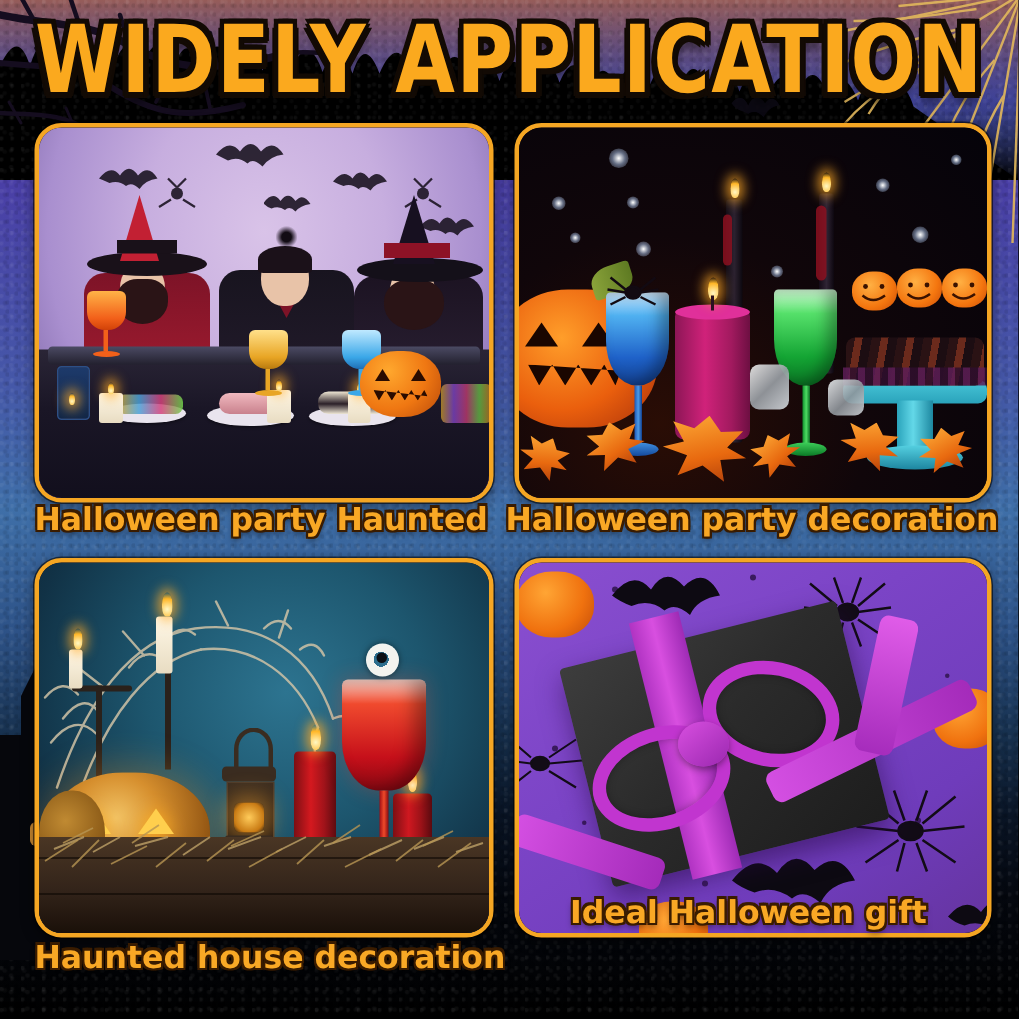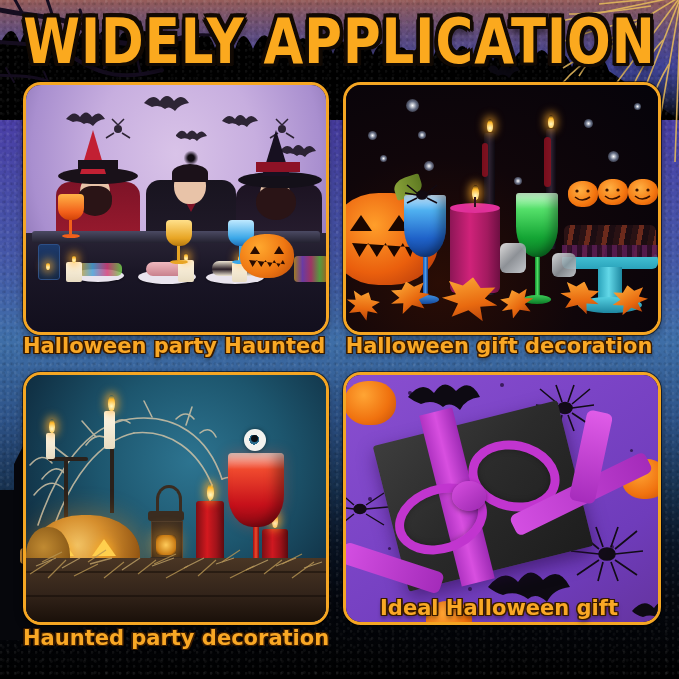--- a/index.html
+++ b/index.html
@@ -447,21 +447,21 @@
            background:linear-gradient(135deg,#eceff1,#8f959b 55%,#cfd4d8);opacity:.9;"></div>
 
       <svg style="position:absolute;left:56px;top:96px;width:40px;height:28px" viewBox="0 0 40 28">
         <g stroke="#120a12" stroke-width="1.6" fill="#120a12">
           <ellipse cx="20" cy="14" rx="5" ry="4"></ellipse>
           <path d="M15 12 L5 4 M15 14 L3 12 M15 17 L5 22 M25 12 L35 4 M25 14 L37 12 M25 17 L35 22"></path>
         </g>
       </svg>
     </div>
   </div>
-  <div class="cap" id="cap-tr">Halloween gift decoration</div>
+  <div class="cap" id="cap-tr">Halloween party decoration</div>
 
   
   <div class="panel" id="panel-bl">
     <div class="scene">
       <div class="s3-bg"></div>
 
       <svg style="position:absolute;inset:0" viewBox="0 0 300 247">
         <g stroke="#cfc2a6" fill="none" stroke-width="1.6" opacity=".85" stroke-linecap="round">
           <path d="M12 150 C 30 96, 60 50, 104 44 C 150 38, 182 62, 196 104"></path>
           <path d="M30 146 C 46 104, 72 66, 108 58"></path>
@@ -545,21 +545,21 @@
       <svg style="position:absolute;left:0;bottom:40px;width:300px;height:50px" viewBox="0 0 300 50">
         <g stroke="#b79553" stroke-width="1.2" opacity=".8">
           <path d="M4 42 l22 -14 M22 46 l18 -18 M48 44 l24 -12 M78 46 l20 -16
                    M112 42 l18 -14 M140 46 l22 -12 M172 44 l18 -16 M204 46 l24 -12
                    M238 42 l18 -14 M266 46 l22 -16 M16 30 l20 -10 M62 30 l18 -12
                    M128 32 l22 -10 M196 30 l18 -12 M256 32 l20 -10"></path>
         </g>
       </svg>
     </div>
   </div>
-  <div class="cap" id="cap-bl">Haunted party decoration</div>
+  <div class="cap" id="cap-bl">Haunted house decoration</div>
 
   
   <div class="panel" id="panel-br">
     <div class="scene">
       <div class="s4-bg"></div>
 
       <div class="dot" style="left:62px;top:16px;width:4px;height:4px;"></div>
       <div class="dot" style="left:154px;top:8px;width:4px;height:4px;"></div>
       <div class="dot" style="left:196px;top:38px;width:3px;height:3px;"></div>
       <div class="dot" style="left:210px;top:70px;width:4px;height:4px;"></div>

